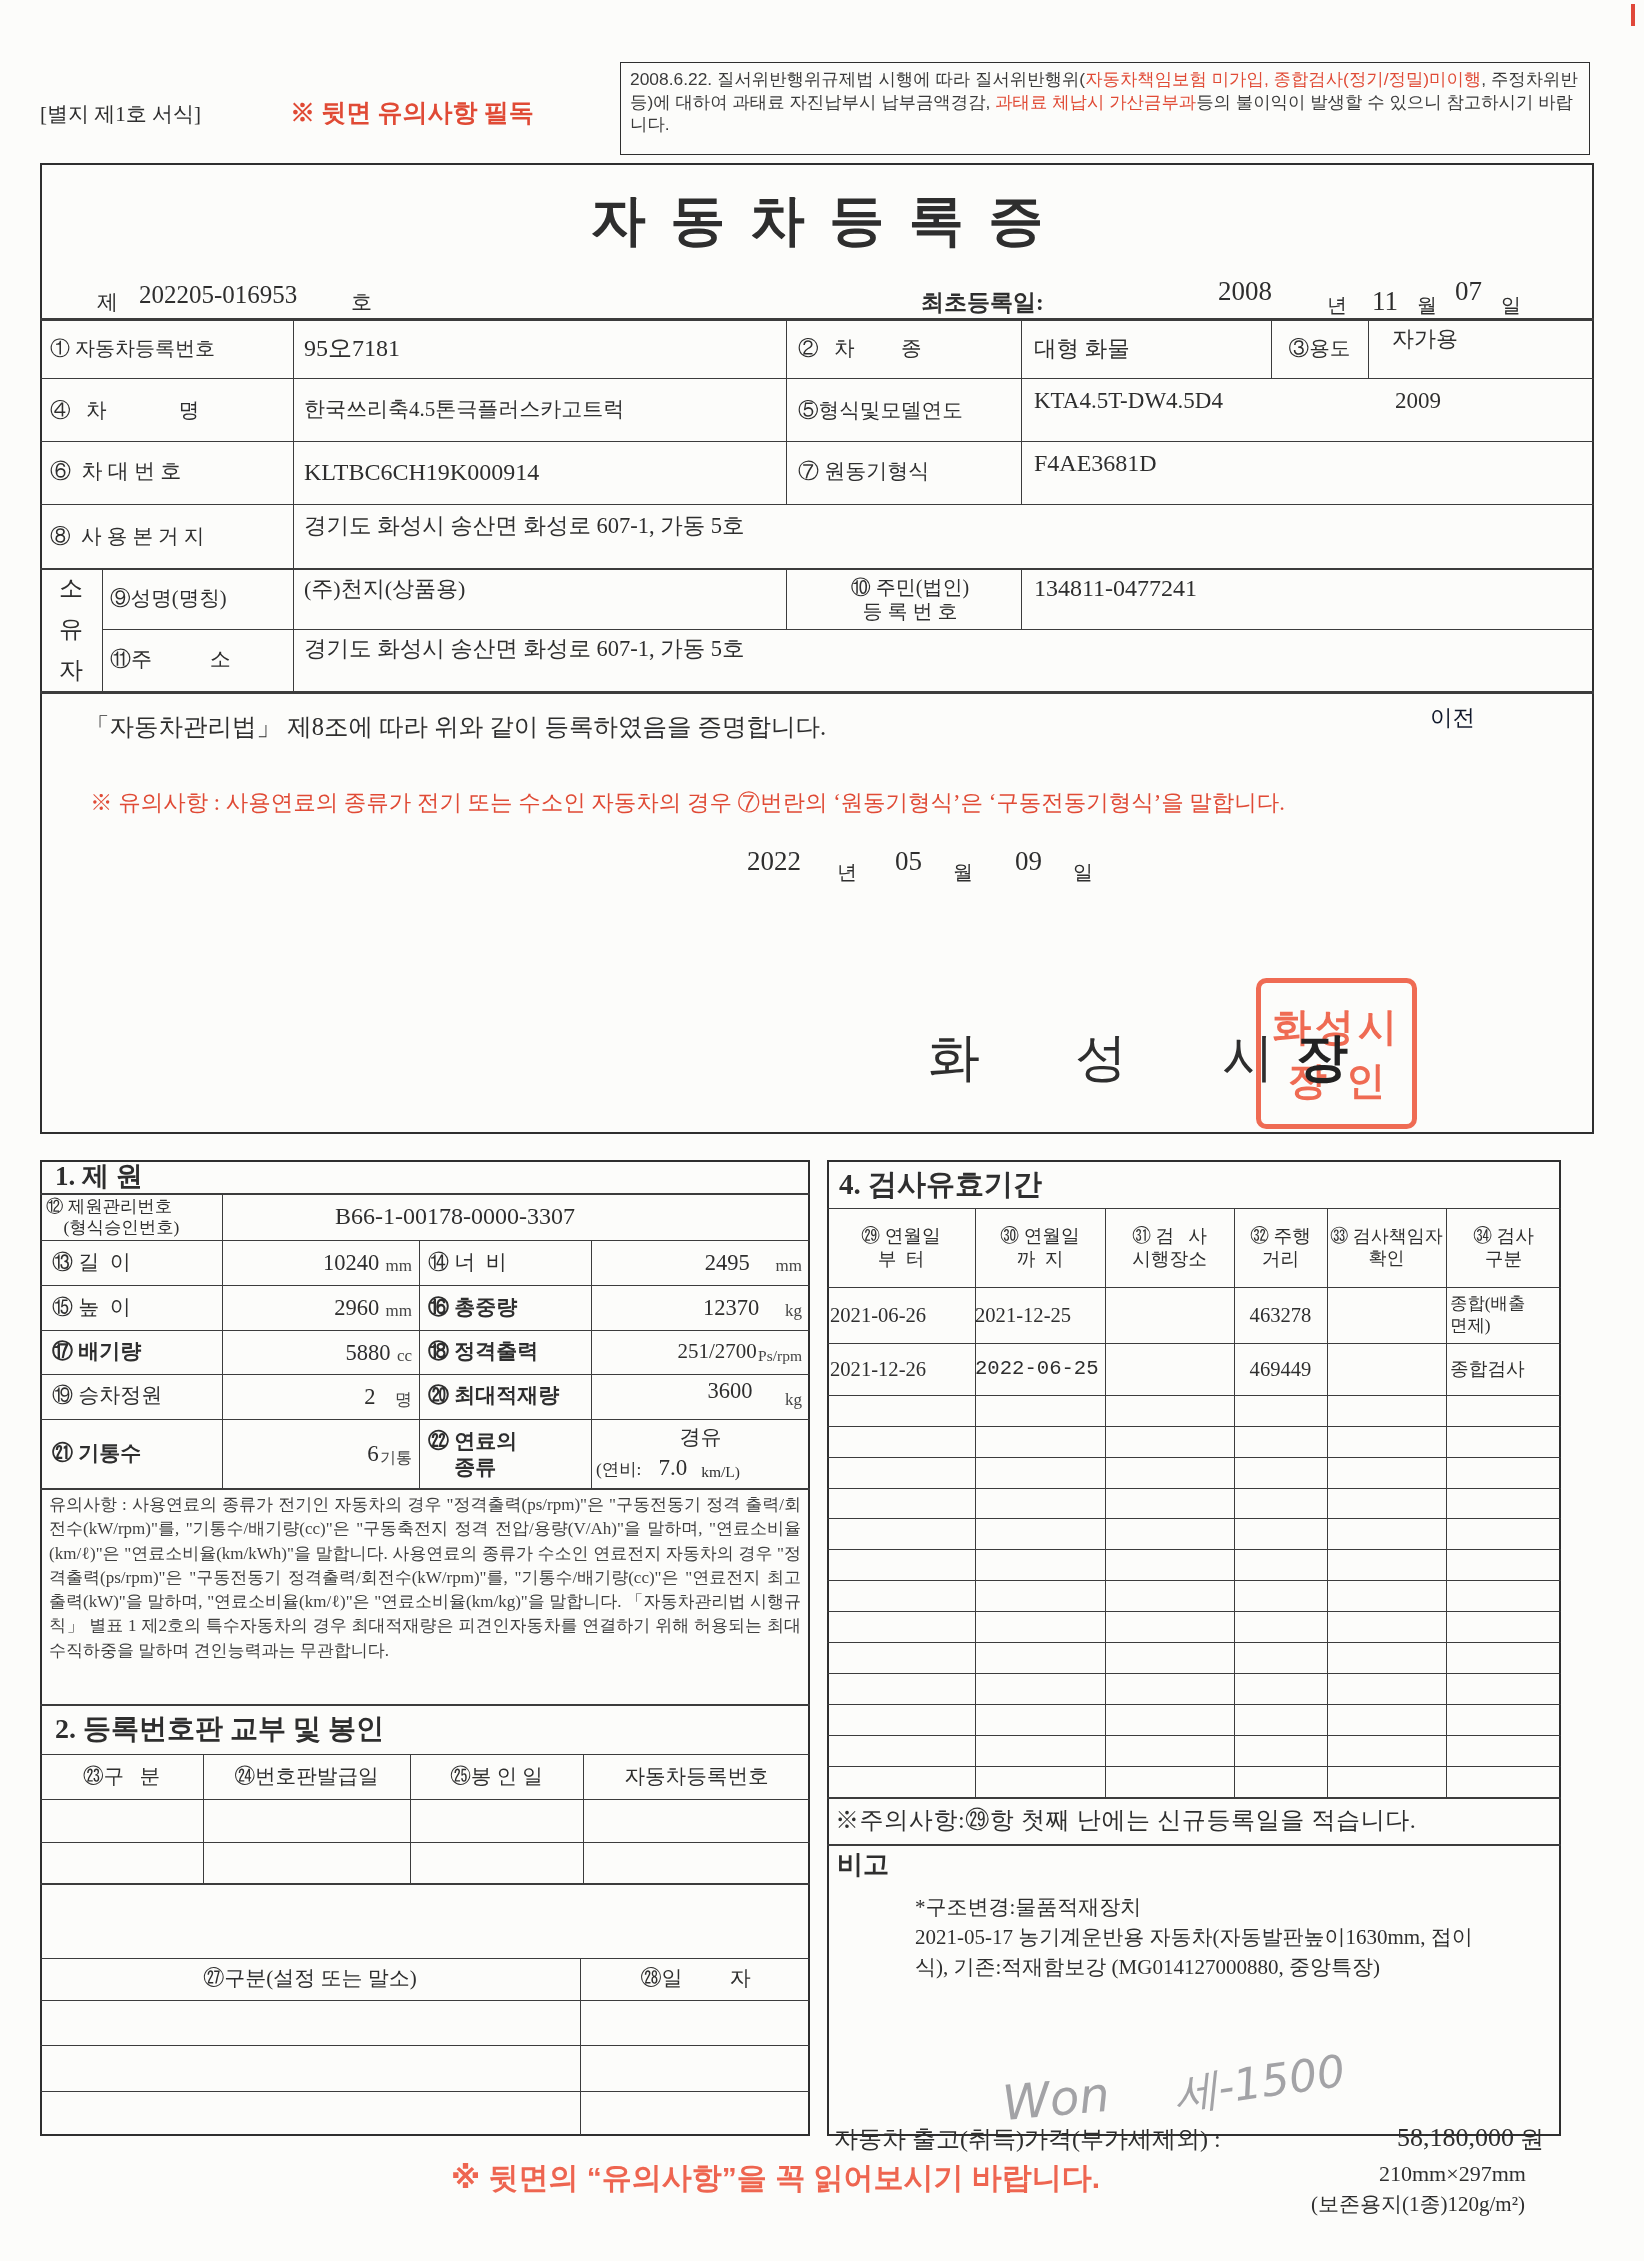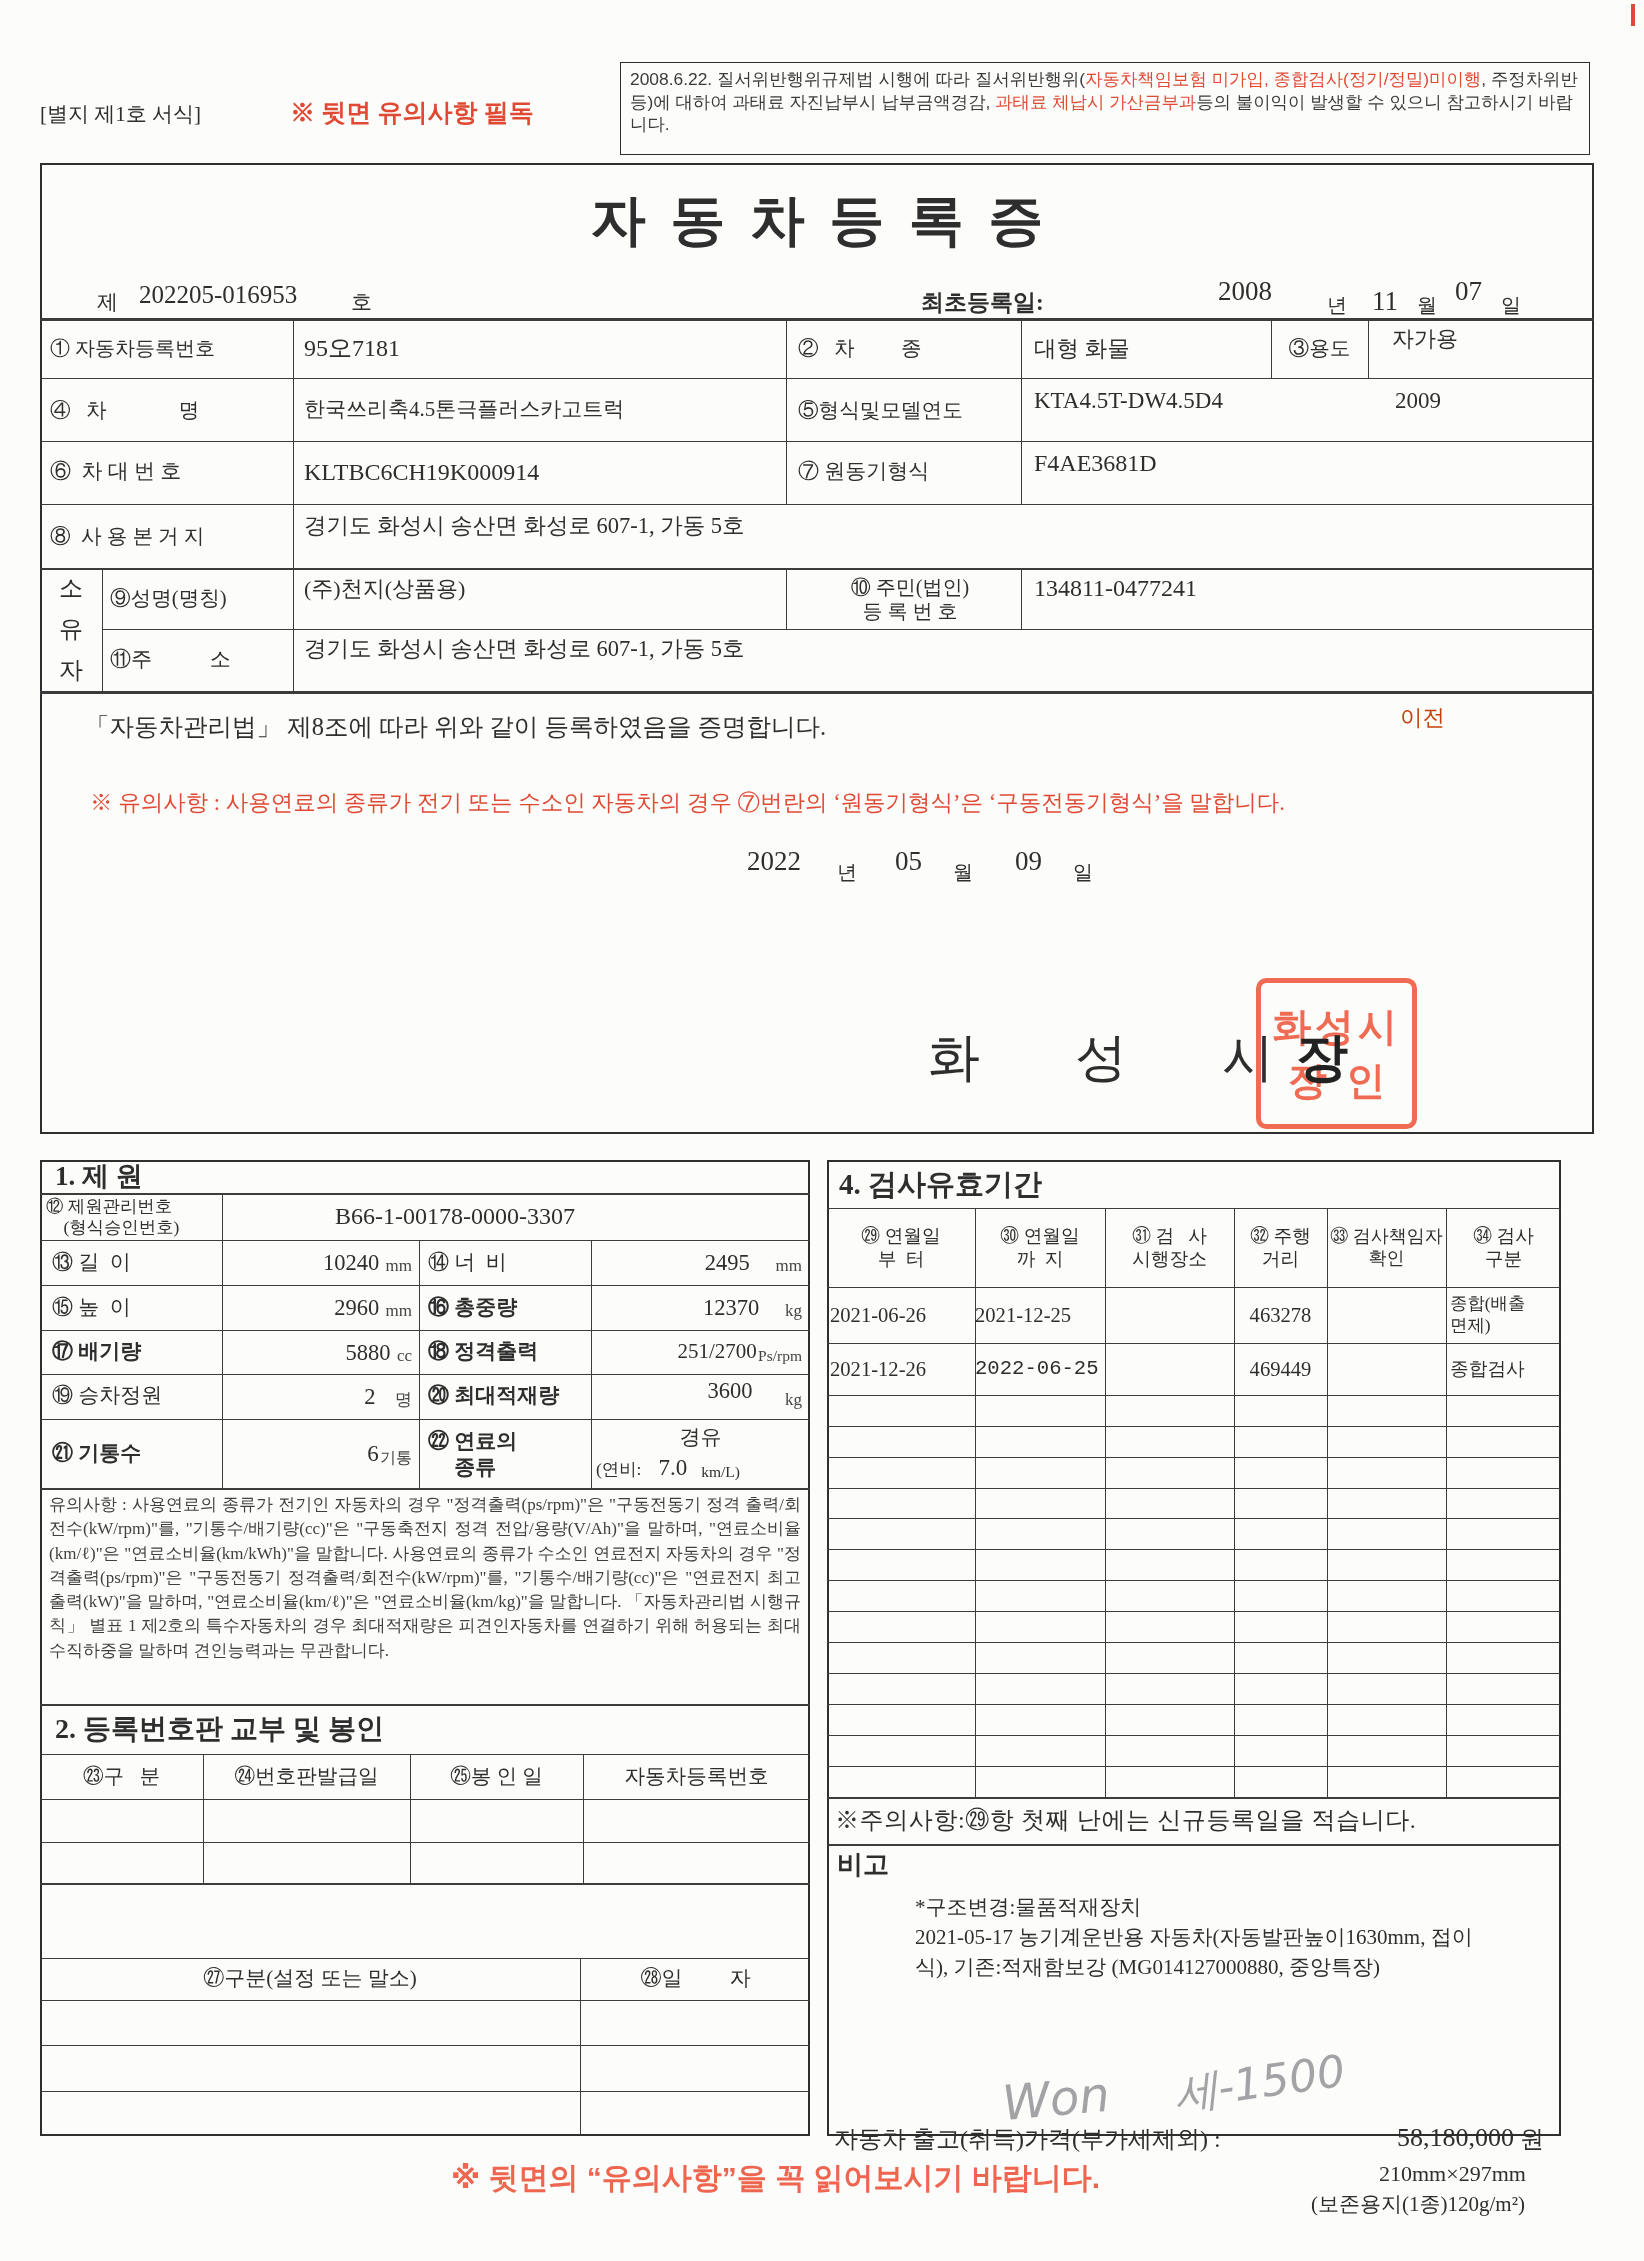--- a/index.html
+++ b/index.html
@@ -75,21 +75,21 @@
 자</div>
   <div class="c" style="left:110px;top:568px;width:184px;height:61px;font-size:20.6px;">⑨성명(명칭)</div>
   <div class="c" style="left:304px;top:568px;width:480px;height:61px;font-size:22px;align-items:flex-start;padding-top:7.7px;">(주)천지(상품용)</div>
   <div class="c cc prew" style="left:799px;top:568px;width:222px;height:61px;font-size:20px;">⑩ 주민(법인)
 등 록 번 호</div>
   <div class="c" style="left:1034px;top:568px;width:451px;height:61px;font-size:24px;align-items:flex-start;padding-top:6.4px;">134811-0477241</div>
 
   <div class="c prew" style="left:110px;top:629px;width:184px;height:62px;font-size:21px;">⑪주           소</div>
   <div class="c" style="left:304px;top:629px;width:1224px;height:62px;font-size:22.5px;align-items:flex-start;padding-top:6.4px;">경기도 화성시 송산면 화성로 607-1, 가동 5호</div>
 
-  <div class="c" style="left:1400px;top:701px;height:32px;font-size:22.5px;color:#c2410c;">이전</div>
+  <div class="c" style="left:1430px;top:701px;height:32px;font-size:22.5px;color:#0f172a;">이전</div>
   <div class="c" style="left:85px;top:709px;height:36px;font-size:24.5px;">「자동차관리법」 제8조에 따라 위와 같이 등록하였음을 증명합니다.</div>
   <div class="c red" style="left:90px;top:785px;height:35px;font-size:22.5px;">※ 유의사항 : 사용연료의 종류가 전기 또는 수소인 자동차의 경우 ⑦번란의 ‘원동기형식’은 ‘구동전동기형식’을 말합니다.</div>
 
   <div class="c" style="left:747px;top:845px;height:33px;font-size:27px;">2022</div>
   <div class="c" style="left:837px;top:858px;height:28px;font-size:20px;">년</div>
   <div class="c" style="left:895px;top:845px;height:33px;font-size:27px;">05</div>
   <div class="c" style="left:953px;top:858px;height:28px;font-size:20px;">월</div>
   <div class="c" style="left:1015px;top:845px;height:33px;font-size:27px;">09</div>
   <div class="c" style="left:1073px;top:858px;height:28px;font-size:20px;">일</div>
 

